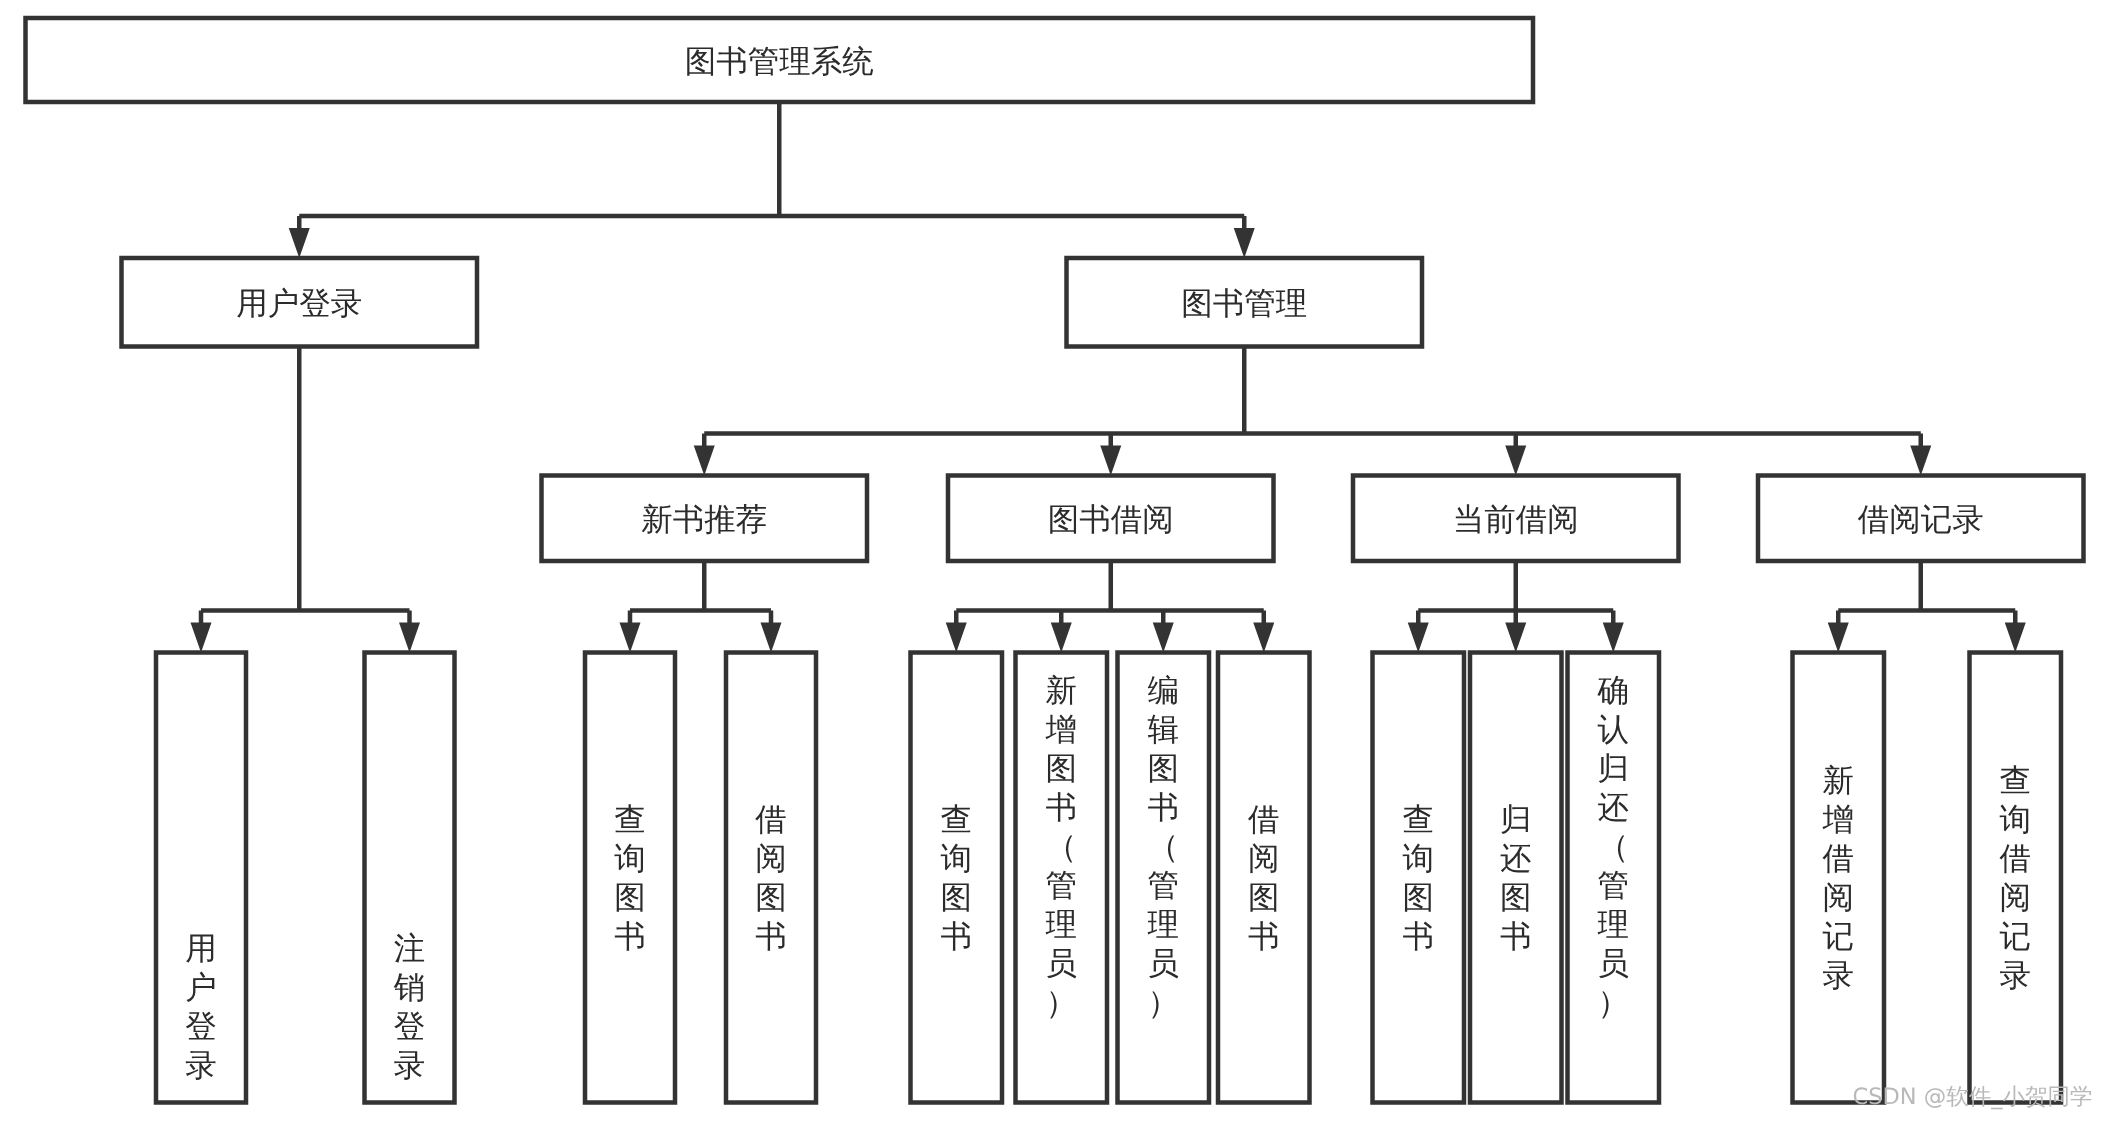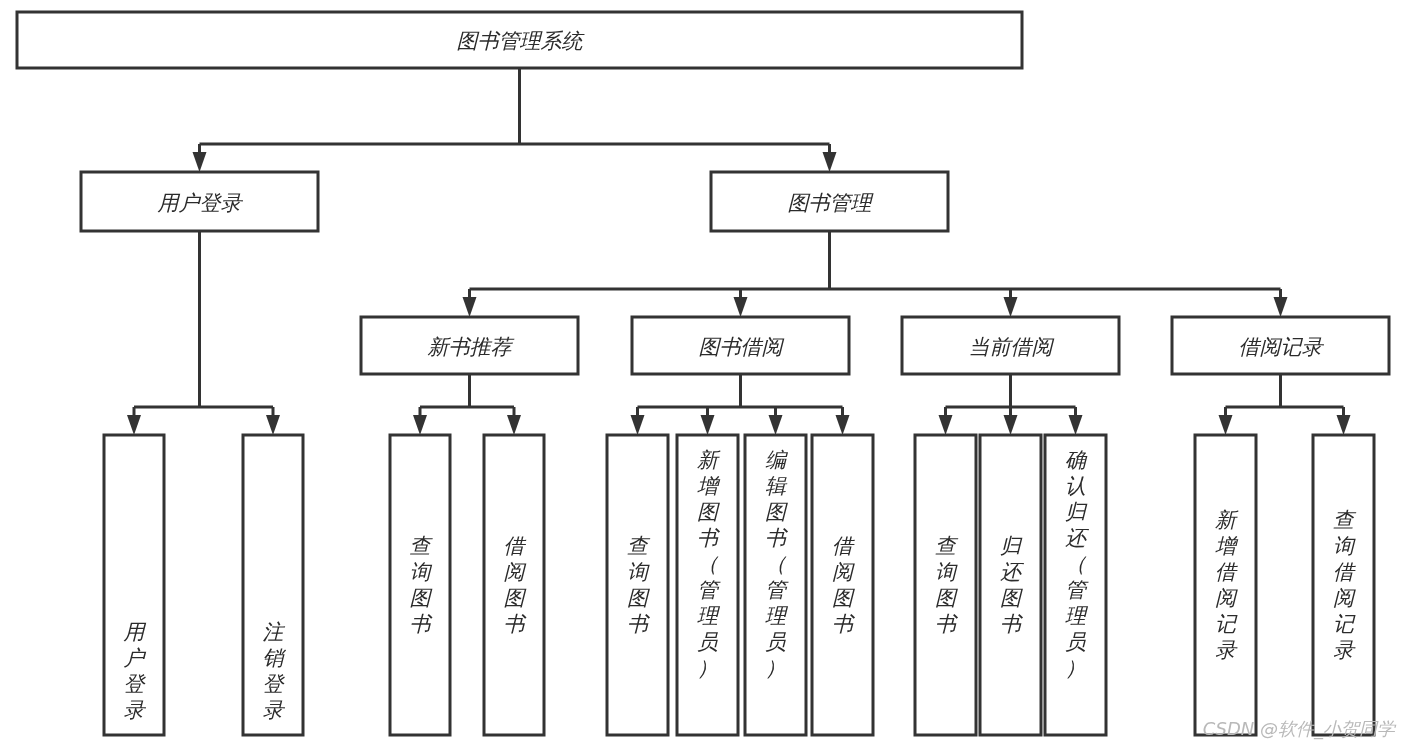--- a/index.html
+++ b/index.html
@@ -11,21 +11,20 @@
     width: 1405px;
     height: 747px;
     font-family: "DejaVu Sans", "Liberation Sans", sans-serif;
     overflow: hidden;
     position: relative;
   }
   #diagram-root {
     position: relative;
     width: 1405px;
     height: 747px;
-    font-style: italic;
   }
   svg#flow {
     display: block;
     width: 1405px;
     height: 747px;
   }
   .node-box {
     fill: #ffffff;
     stroke: #333333;
     stroke-width: 3;
@@ -44,21 +43,21 @@
     fill: #2b2b2b;
     font-size: 21px;
     font-family: "DejaVu Sans", "Liberation Sans", sans-serif;
     text-anchor: middle;
     dominant-baseline: central;
   }
   .watermark {
     position: absolute;
     right: 10px;
     bottom: 6px;
-    font-size: 18px;
+    font-size: 15px;
     color: #b9b9b9;
     font-family: "DejaVu Sans", "Liberation Sans", sans-serif;
     white-space: nowrap;
     pointer-events: none;
   }
 </style>
 </head>
 <body>
 
 <div id="diagram-root">

